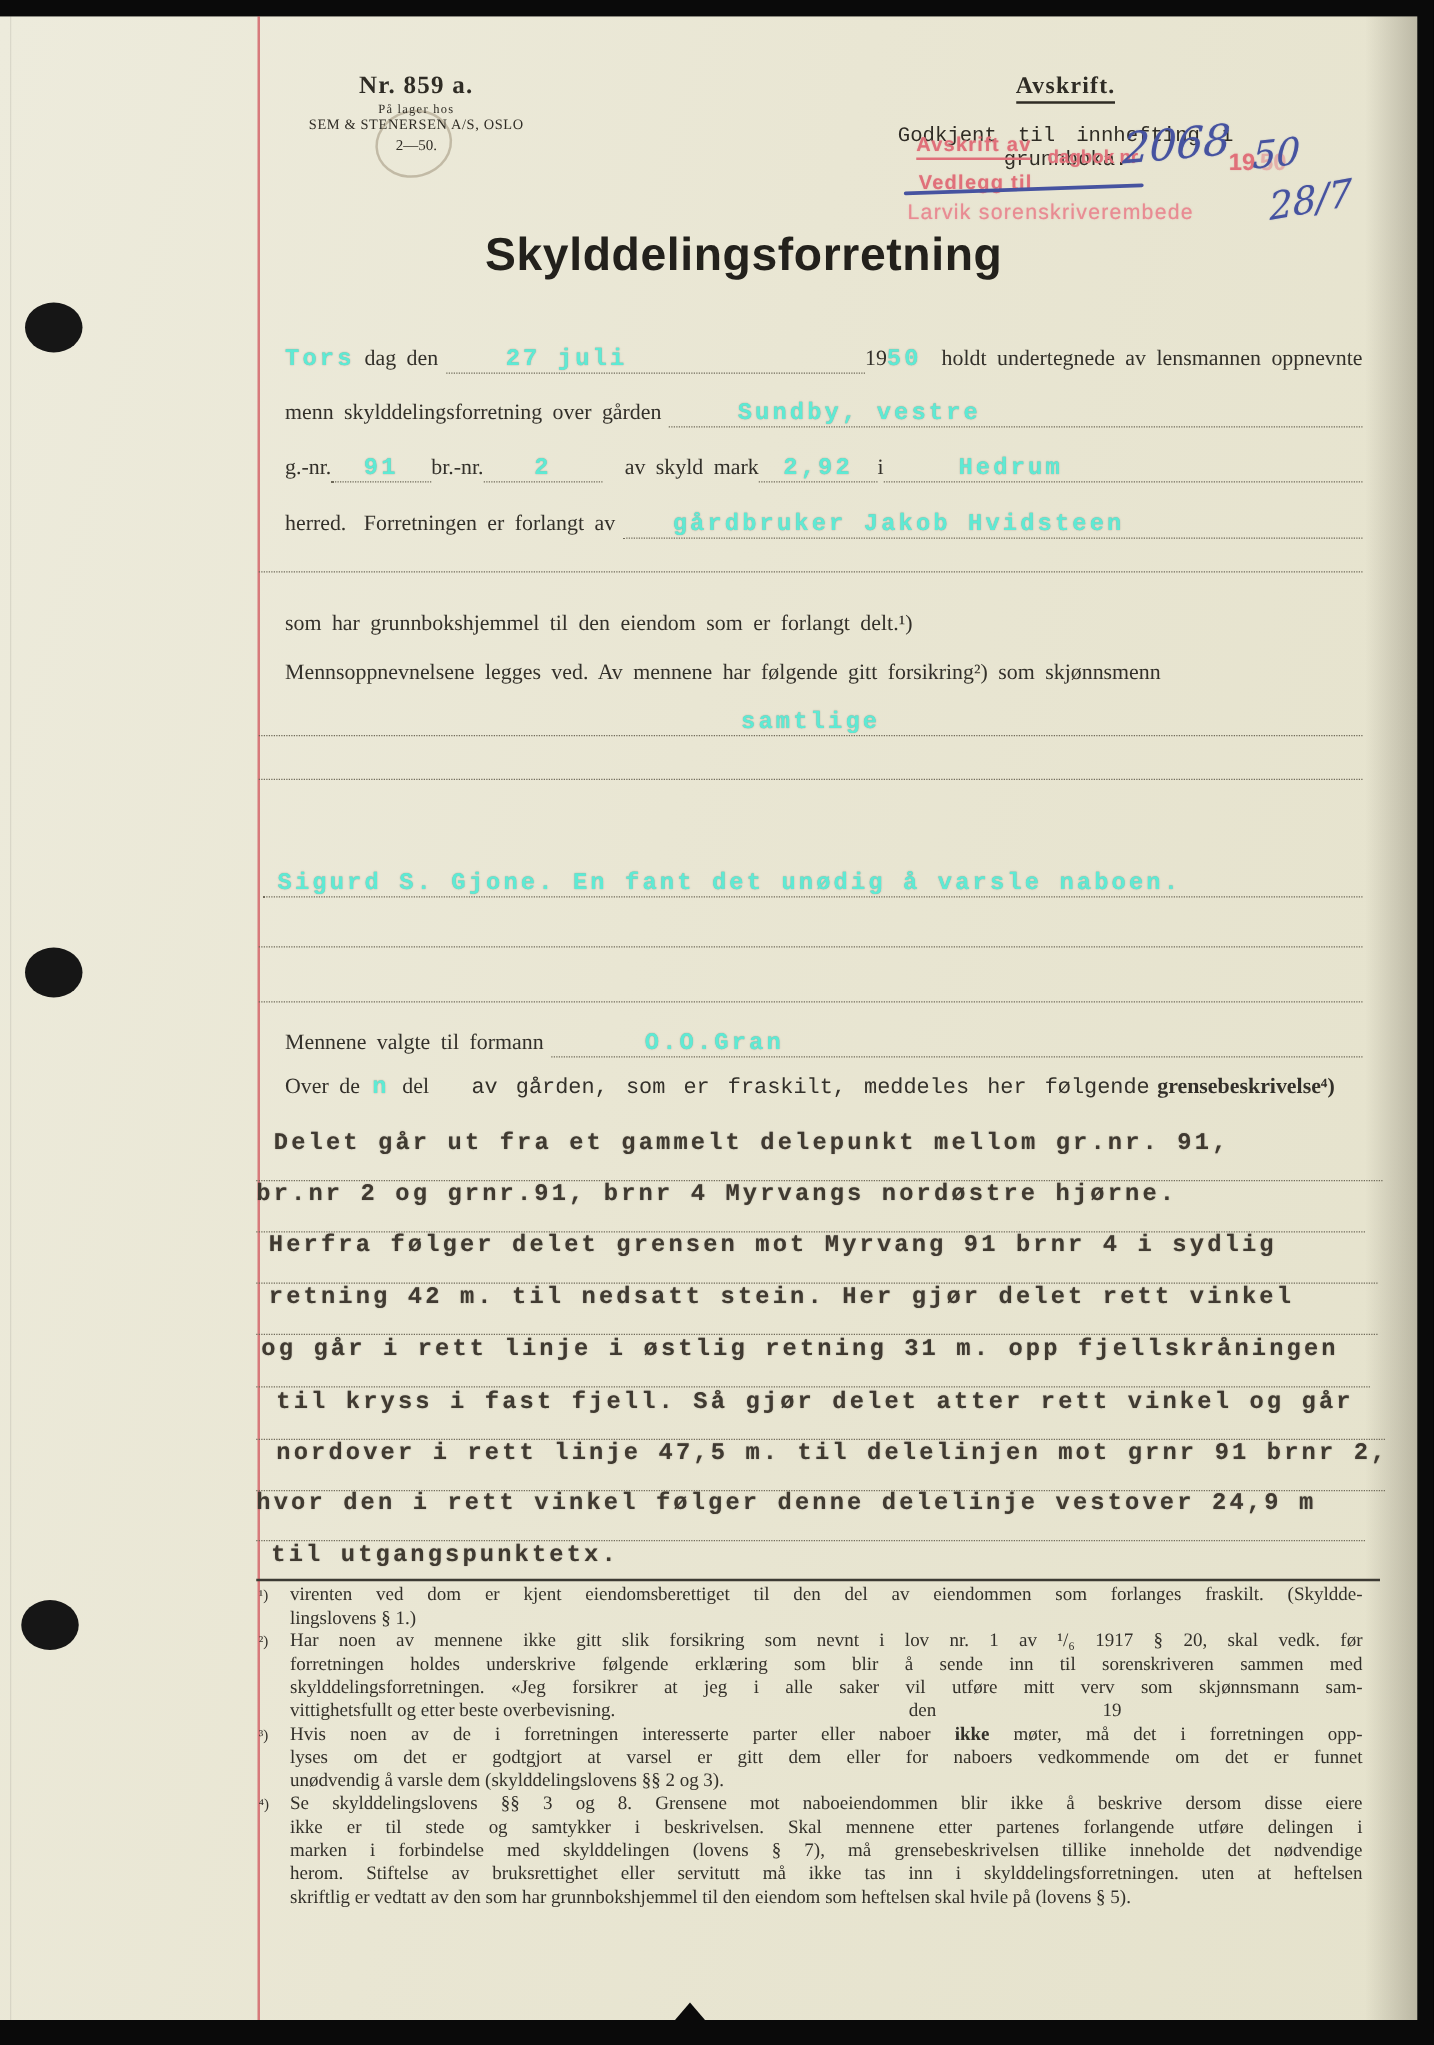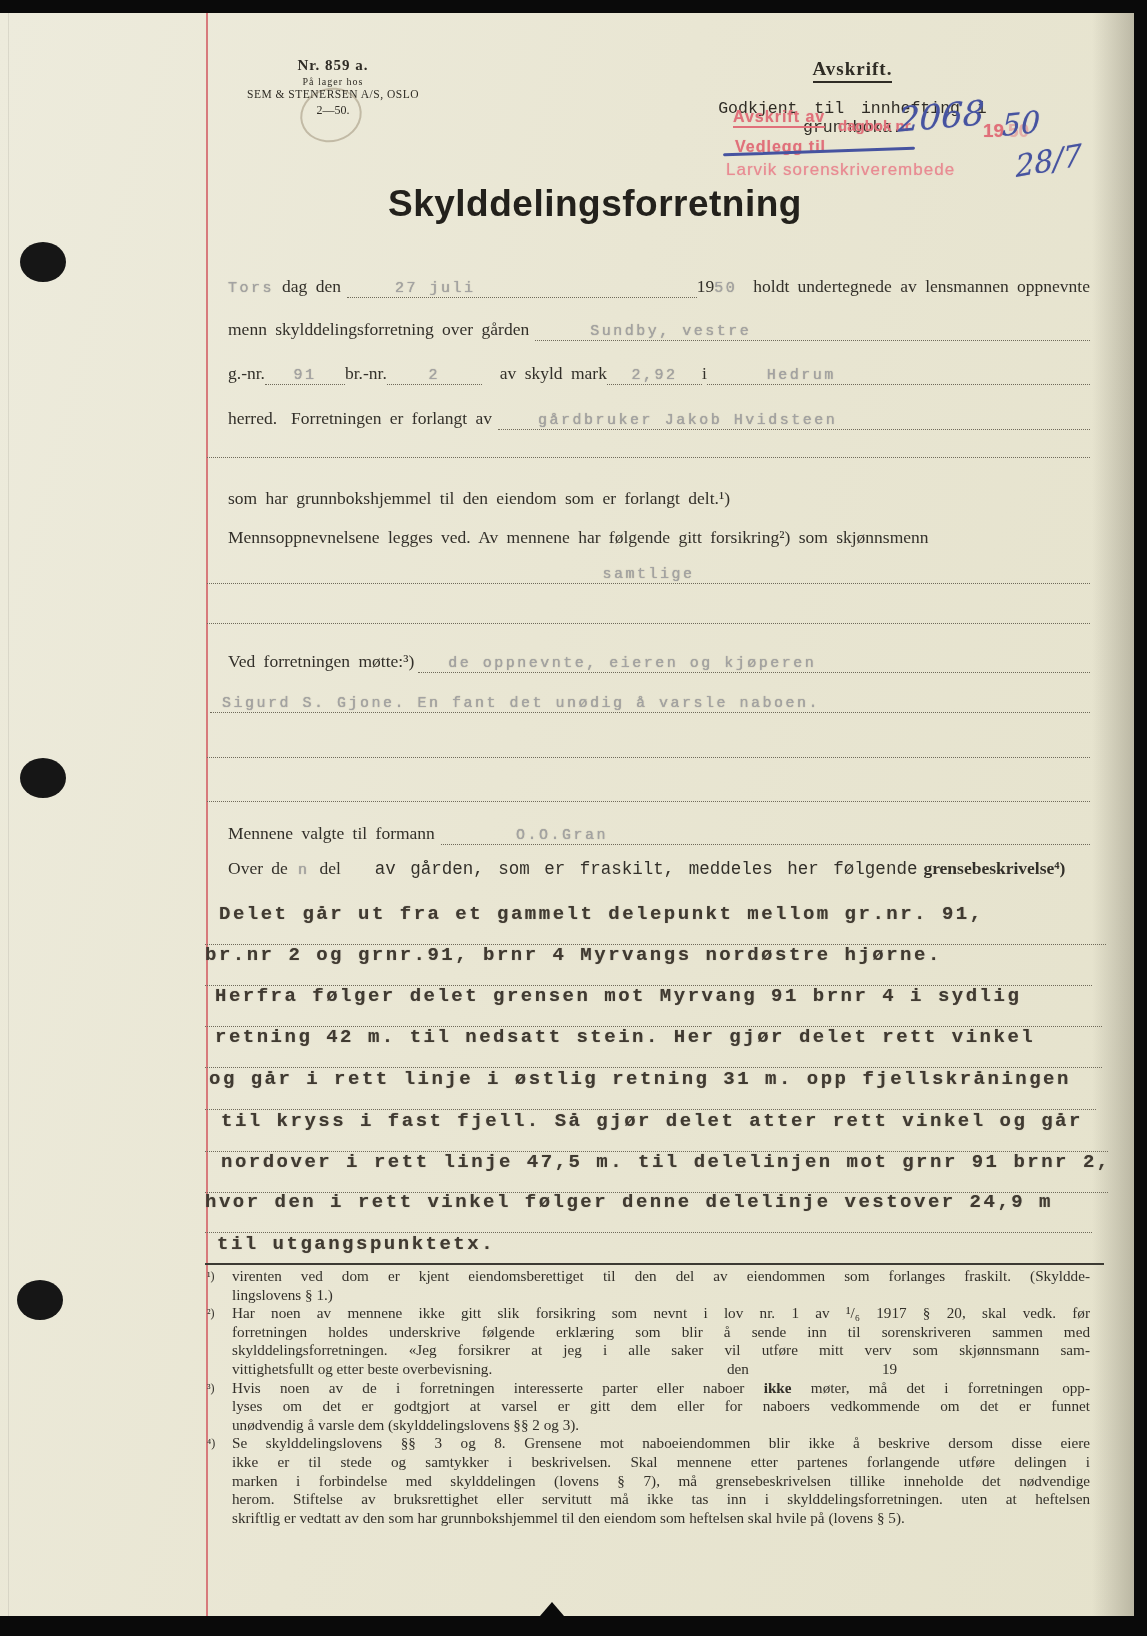--- a/index.html
+++ b/index.html
@@ -12,32 +12,32 @@
          background:linear-gradient(to right,rgba(60,55,40,0),rgba(60,55,40,.25));}
   .margin-line{position:absolute;left:206px;top:13px;bottom:20px;width:2px;background:#d4666b;opacity:.85;}
   .bar-top{position:absolute;left:0;top:0;width:100%;height:13px;background:#0a0a0a;}
   .bar-right{position:absolute;right:0;top:0;width:13px;height:100%;background:#0a0a0a;}
   .bar-bottom{position:absolute;left:0;bottom:0;width:100%;height:20px;background:#0a0a0a;}
   .notch{position:absolute;bottom:20px;left:540px;width:0;height:0;
          border-left:12px solid transparent;border-right:12px solid transparent;border-bottom:14px solid #0a0a0a;}
   .hole{position:absolute;width:46px;height:40px;background:#161616;border-radius:50%;}
 
   .printed{font-family:"Liberation Serif",serif;font-size:17.5px;color:#33302a;word-spacing:4px;white-space:nowrap;}
-  .typed{font-family:"Liberation Mono","DejaVu Sans Mono",monospace;font-weight:400;font-size:15px;
-         letter-spacing:2.5px;color:#a3a3a3;text-shadow:0 0 1px rgba(64,58,49,.5);white-space:nowrap;}
+  .typed{font-family:"Liberation Mono","DejaVu Sans Mono",monospace;font-weight:700;font-size:19px;
+         letter-spacing:2.5px;color:#5eead4;text-shadow:0 0 1px rgba(64,58,49,.5);white-space:nowrap;}
   .row{position:absolute;left:228px;right:57px;height:30px;display:flex;align-items:baseline;}
   .dotflex{flex:1;border-bottom:1px dotted #6f6a5a;display:flex;align-items:flex-end;min-width:20px;}
   .dotu{border-bottom:1px dotted #6f6a5a;text-align:center;}
   .dotline{position:absolute;left:207px;right:57px;border-top:1px dotted #6f6a5a;height:0;}
   .bline{position:absolute;left:205px;width:887px;height:41px;border-bottom:1px dotted #6f6a5a;
          font-family:"Liberation Mono","DejaVu Sans Mono",monospace;font-weight:700;font-size:19px;
          letter-spacing:2.5px;color:#403a31;text-shadow:0 0 1px rgba(64,58,49,.5);white-space:nowrap;}
 
   .pub{position:absolute;left:228px;top:57px;width:210px;text-align:center;color:#2f2c25;}
-  .pub-nr{font-size:15px;font-weight:700;letter-spacing:1px;}
+  .pub-nr{font-size:20px;font-weight:700;letter-spacing:1px;}
   .pub-s1{font-size:10px;letter-spacing:1px;margin-top:2px;}
   .pub-s2{font-size:11.5px;letter-spacing:.5px;margin-top:1px;}
   .pub-s3{font-size:12px;margin-top:3px;}
   .pub-logo{position:absolute;left:300px;top:88px;width:58px;height:50px;border:2px solid rgba(100,80,50,.3);
             border-radius:50%;transform:rotate(-15deg);}
 
   .copyhdr{position:absolute;left:700px;top:58px;width:305px;text-align:center;color:#2f2c25;}
   .copyhdr-t{font-size:19px;font-weight:700;letter-spacing:1px;display:inline-block;border-bottom:2px solid #2f2c25;padding-bottom:1px;}
   .copyhdr-s{font-size:16.5px;word-spacing:7px;margin-top:16px;font-family:Liberation Mono, monospace;}
 
@@ -152,26 +152,20 @@
   </div>
 
   <div class="row" style="top:566px;left:207px;height:28px;">
     <span class="dotflex" style="justify-content:center;">
         <span class="typed">samtlige</span>
       </span>
   </div>
 
   <div class="dotline" style="top:623px;"></div>
 
-  <div class="row" style="top:651px;">
-    <span class="printed">Ved forretningen møtte:³)</span>
-    <span class="dotflex" style="margin-left:4px;">
-        <span class="typed" style="margin-left:30px;">de oppnevnte, eieren og kjøperen</span>
-      </span>
-  </div>
 
   <div class="row" style="top:695px;left:210px;">
     <span class="dotflex">
         <span class="typed" style="margin-left:12px;">Sigurd S. Gjone.  En fant det unødig å varsle naboen.</span>
       </span>
   </div>
 
   <div class="dotline" style="top:757px;"></div>
   <div class="dotline" style="top:801px;"></div>
 

